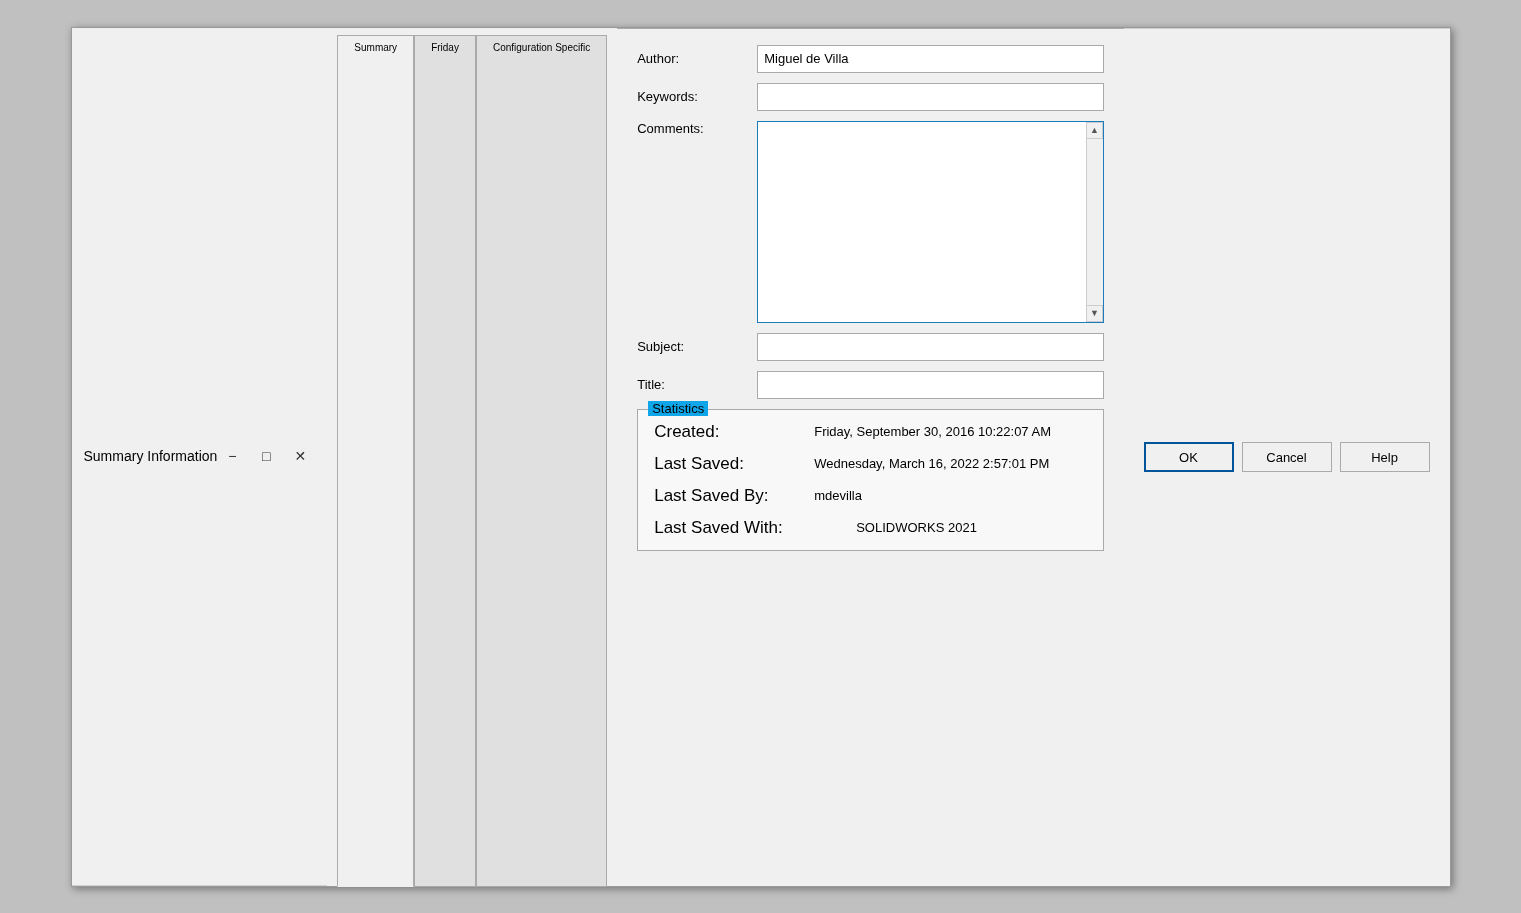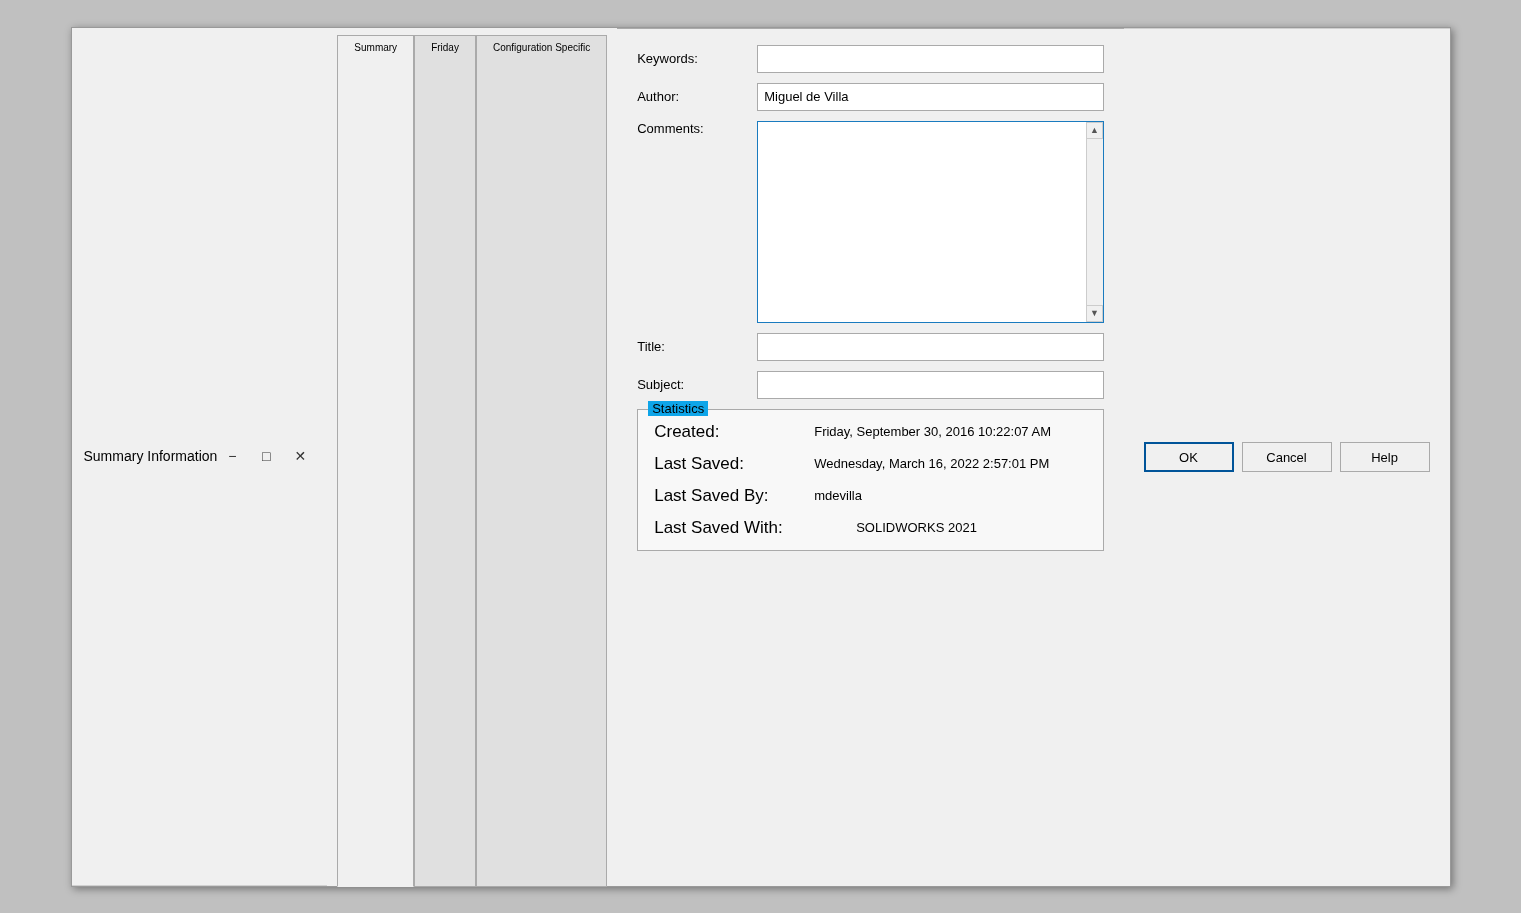--- a/index.html
+++ b/index.html
@@ -259,47 +259,47 @@
       <span>Friday</span>
     </div>
     <div class="tab">
       <span>Configuration Specific</span>
     </div>
   </div>
 
   <div class="content-area">
 
     <div class="form-row">
+      <span class="form-label">Author:</span>
+      <input class="form-input" type="text" value="Miguel de Villa" style="">
+    </div>
+
+    <div class="form-row">
       <span class="form-label">Keywords:</span>
       <input class="form-input" type="text" style="">
-    </div>
-
-    <div class="form-row">
-      <span class="form-label">Author:</span>
-      <input class="form-input" type="text" value="Miguel de Villa" style="">
     </div>
 
     <div class="form-textarea-row">
       <span class="form-label">Comments:</span>
       <div class="form-textarea-wrapper">
         <textarea class="form-textarea" style=""></textarea>
         <div class="scrollbar-track">
           <div class="scrollbar-arrow">▲</div>
           <div class="scrollbar-arrow">▼</div>
         </div>
       </div>
     </div>
 
     <div class="form-row">
+      <span class="form-label">Subject:</span>
+      <input class="form-input" type="text" style="">
+    </div>
+
+    <div class="form-row">
       <span class="form-label">Title:</span>
-      <input class="form-input" type="text" style="">
-    </div>
-
-    <div class="form-row">
-      <span class="form-label">Subject:</span>
       <input class="form-input" type="text" style="">
     </div>
 
     <div class="statistics-group">
       <span class="statistics-legend">Statistics</span>
 
       <div class="stat-row">
         <span class="stat-label">Created:</span>
         <span class="stat-value">Friday, September 30, 2016 10:22:07 AM</span>
       </div>

